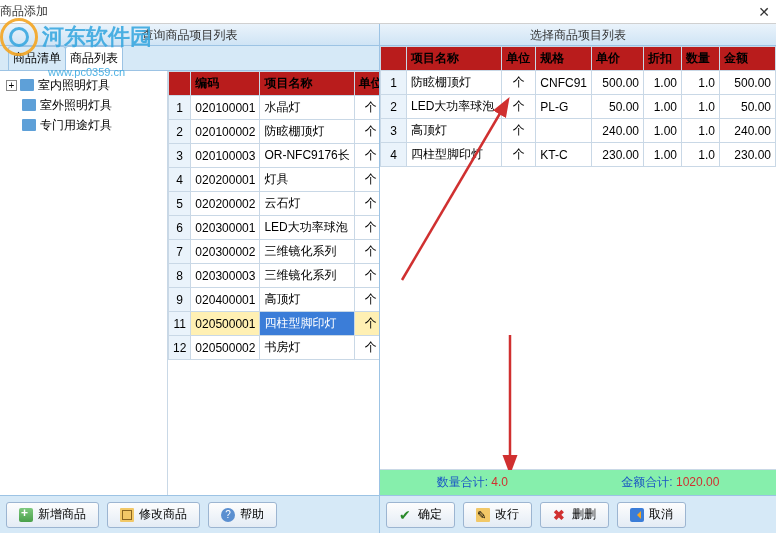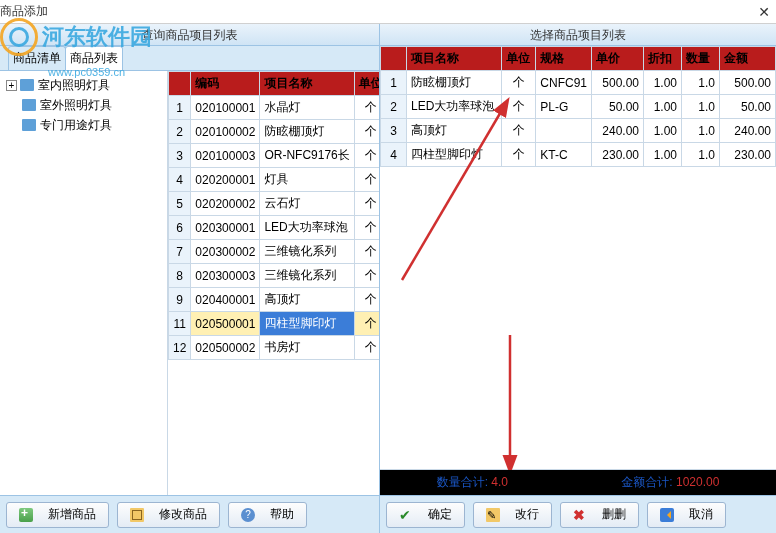--- a/index.html
+++ b/index.html
@@ -32,26 +32,26 @@
 td.num,th.num{text-align:right}
 td.ctr{text-align:center}
 tr.rowhead td:first-child{background:#eaf3fb;text-align:center}
 tr.sel td{background:#fff0b3}
 tr.sel td.hl{background:#3b7dd8;color:#fff}
 .rightbody{flex:1;background:#fff;overflow:hidden;position:relative}
 .arrow{position:absolute;pointer-events:none}
 .arrow.a1{left:392px;top:90px;width:130px;height:200px}
 .arrow.a2{left:490px;top:330px;width:40px;height:140px}
 .arrow svg{width:100%;height:100%}
-.totals{height:26px;display:flex;align-items:center;justify-content:space-around;background:#000000;border-top:1px solid #c9d8e6}
+.totals{height:26px;display:flex;align-items:center;justify-content:space-around;background:#86efac;border-top:1px solid #c9d8e6}
 .totals .ql{color:#1a56c4}
 .totals .qv{color:#d03030}
 .btnbar{height:38px;background:#d6e9f7;border-top:1px solid #9cc3e4;display:flex;align-items:center;padding:0 6px;gap:8px}
 .btnbar.left{}
-.btn{height:26px;padding:0 12px;background:linear-gradient(#fdfdfd,#e4ecf5);border:1px solid #9cb5d1;border-radius:3px;display:flex;align-items:center;gap:15px;cursor:pointer}
+.btn{height:26px;padding:0 12px;background:linear-gradient(#fdfdfd,#e4ecf5);border:1px solid #9cb5d1;border-radius:3px;display:flex;align-items:center;gap:5px;cursor:pointer}
 .btn .ic{width:14px;height:14px;display:inline-block}
 .ic-add{background:linear-gradient(#7ec97e,#4aa04a);border-radius:2px;position:relative}
 .ic-add::before{content:"+";color:#fff;position:absolute;left:2px;top:-2px;font-size:12px;font-weight:bold}
 .ic-edit{background:#f2c867;border-radius:1px;position:relative}
 .ic-edit::before{content:"";position:absolute;left:2px;top:2px;width:8px;height:8px;border:1px solid #8a6620}
 .ic-help{background:#5b8fd0;border-radius:50%;color:#fff;text-align:center;line-height:14px;font-size:10px}
 .ic-help::before{content:"?"}
 .ic-ok{color:#2a8a2a;font-size:14px;line-height:14px}
 .ic-ok::before{content:"✔"}
 .ic-mod{background:#f2c867;border-radius:1px}

